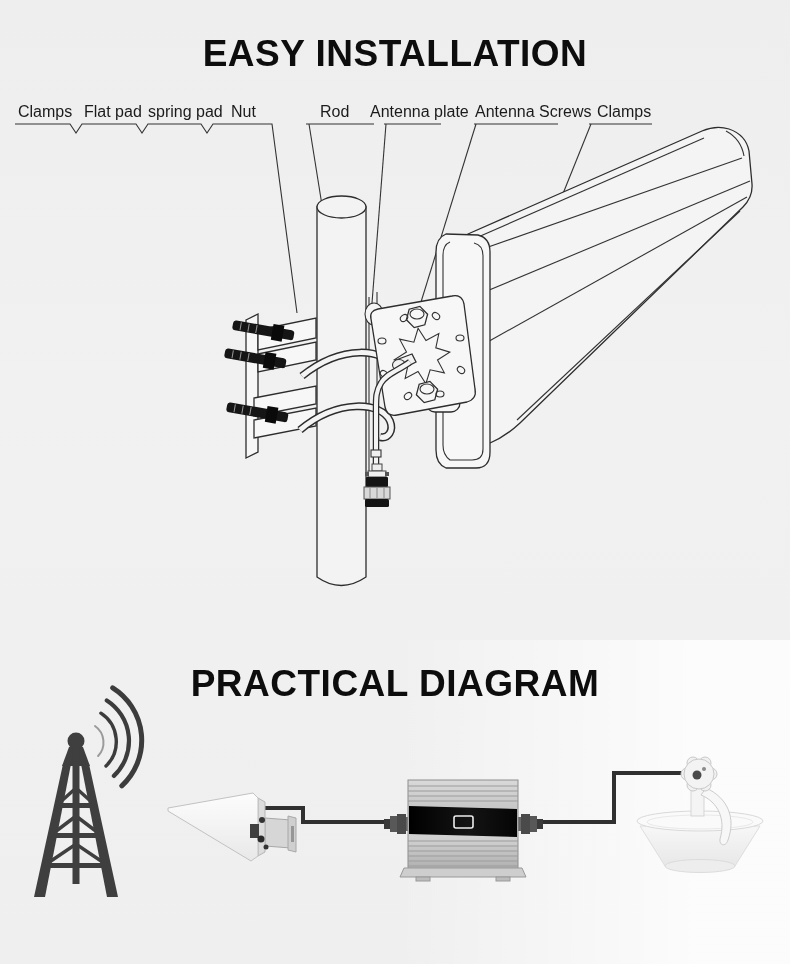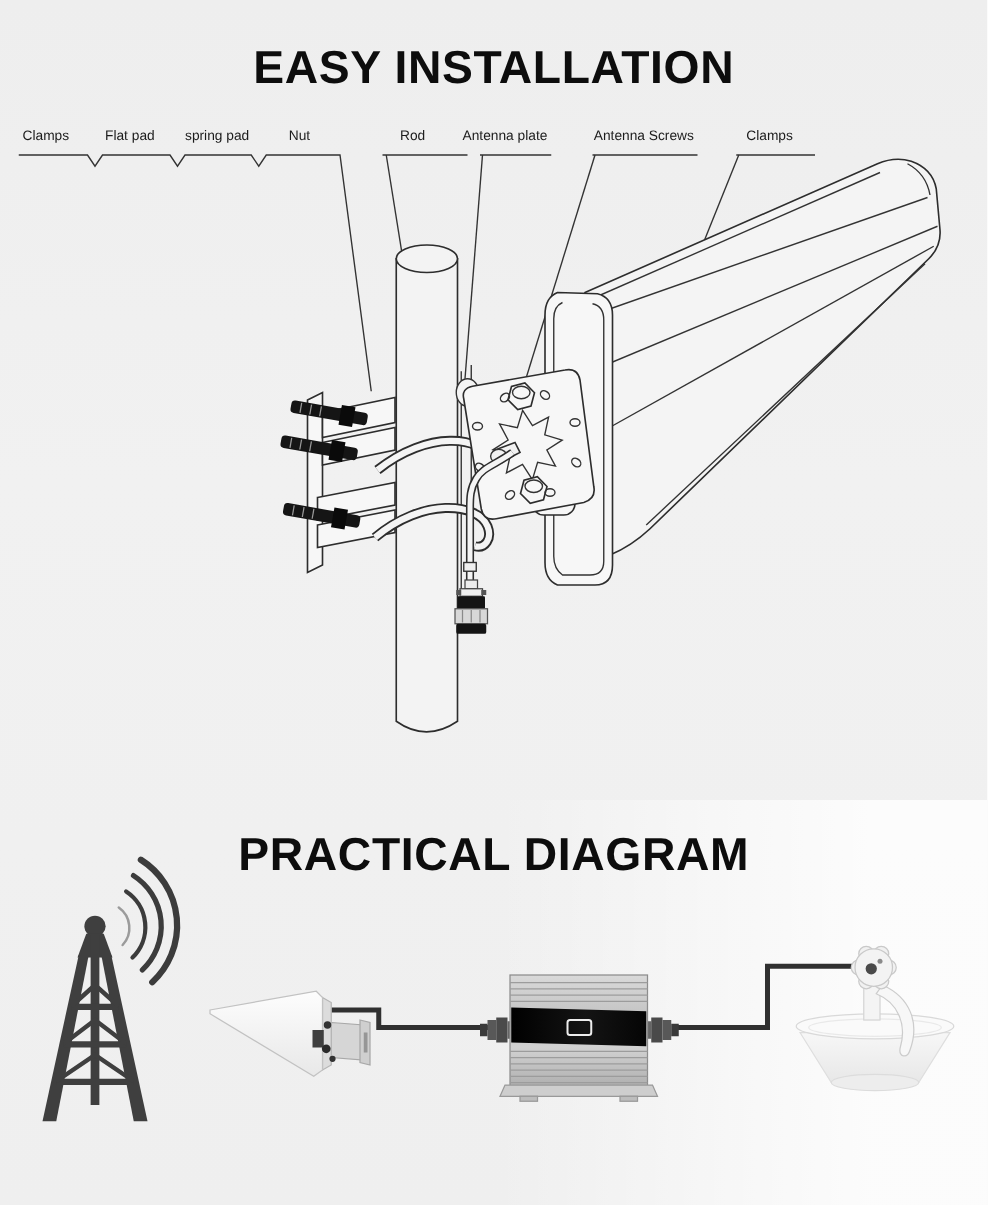--- a/index.html
+++ b/index.html
@@ -17,21 +17,21 @@
   }
   .title{
     position:absolute;left:50%;transform:translateX(-50%);
     font-weight:700;color:#0d0d0d;white-space:nowrap;
     letter-spacing:0.5px;
   }
   #install-title{top:33px;font-size:37px;}
   #practical-title{top:663px;font-size:37px;}
   .part-label{
     position:absolute;top:103px;
-    font-size:11px;color:#1b1b1b;white-space:nowrap;
+    font-size:16px;color:#1b1b1b;white-space:nowrap;
   }
   svg{position:absolute;left:0;top:0;}
   .ln{stroke:#2d2d2d;stroke-width:1.3;fill:none;}
   .lnthin{stroke:#333;stroke-width:1.1;fill:none;}
   .white-part{fill:#f7f7f7;stroke:#2d2d2d;stroke-width:1.3;}
 </style>
 </head>
 <body>
 
 <div id="stage">

